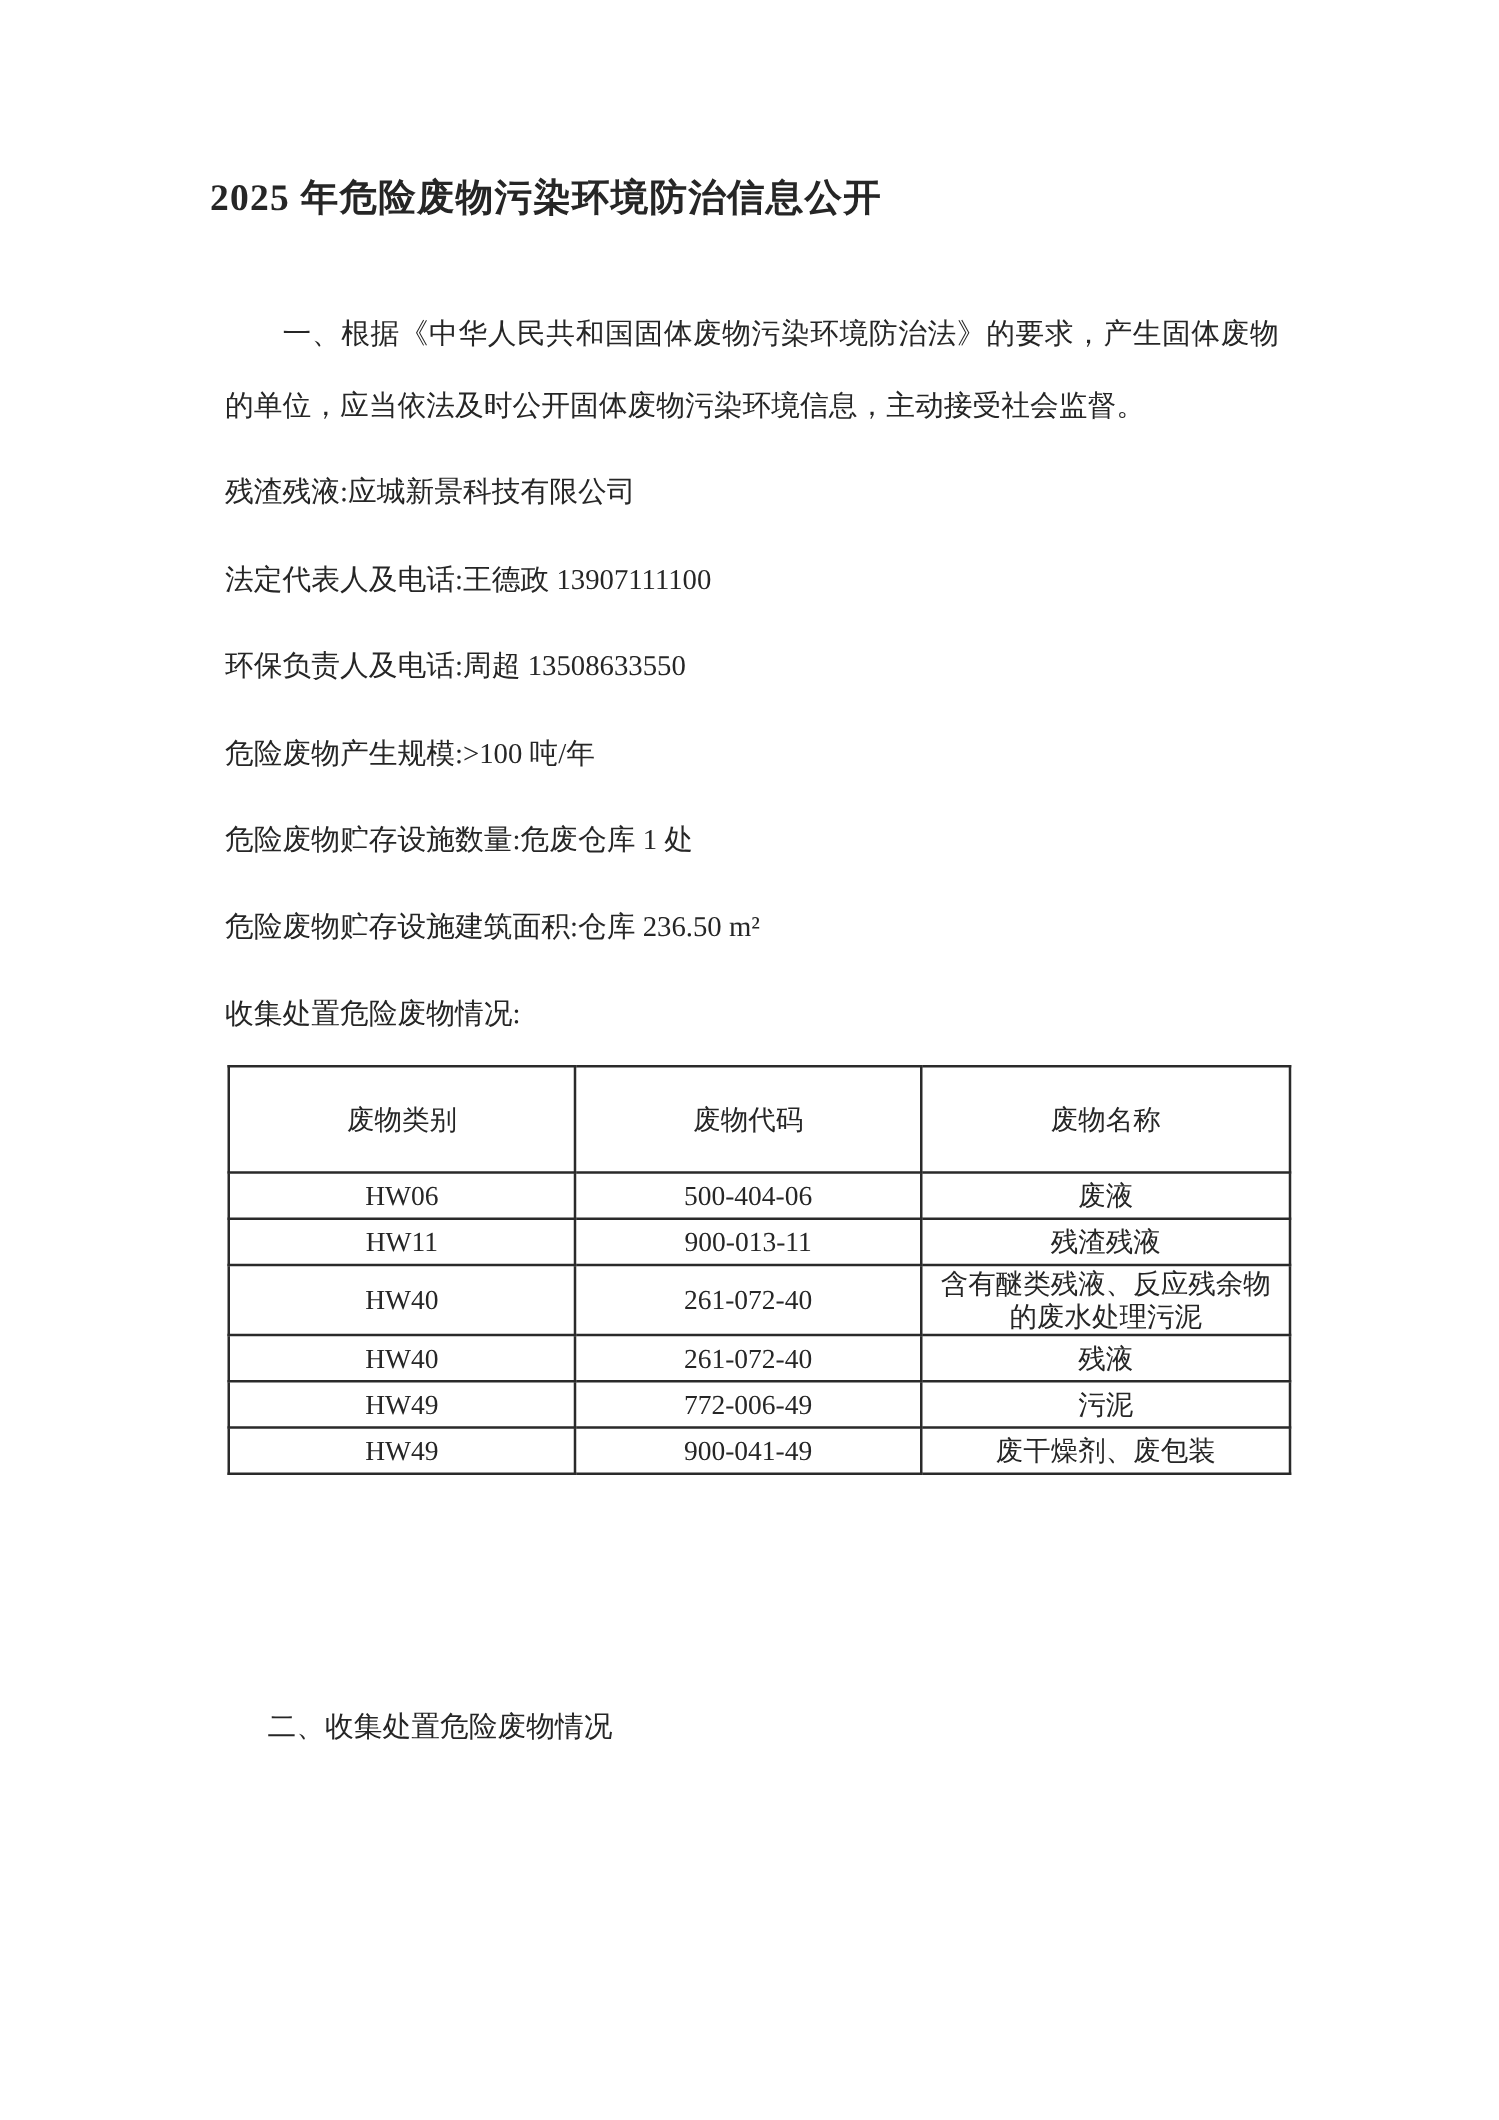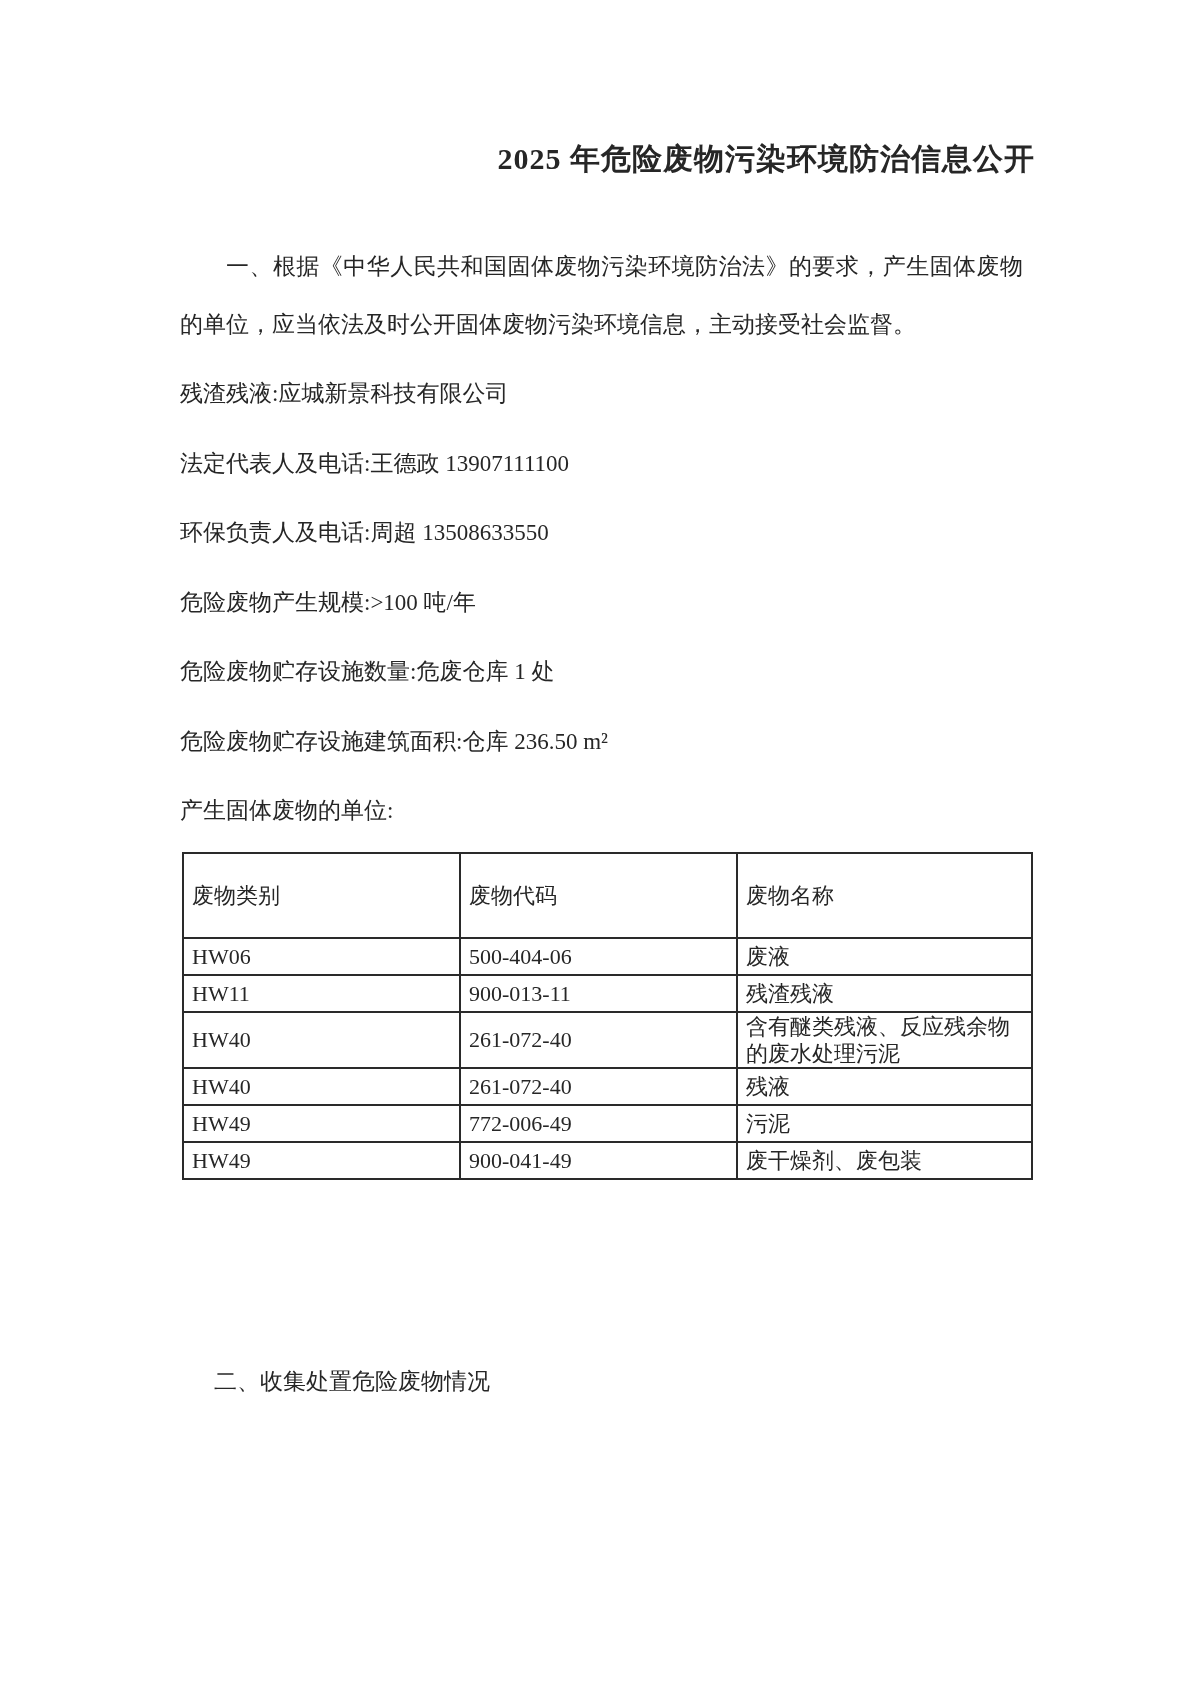--- a/index.html
+++ b/index.html
@@ -14,21 +14,21 @@
     background: #ffffff;
     overflow: hidden;
     font-family: "Liberation Serif", "DejaVu Serif", serif;
     color: #262626;
   }
   .doc-title {
     position: absolute;
     top: 138px;
     left: 168px;
     width: 867px;
-    text-align: right;
+    text-align: left;
     font-size: 30px;
     font-weight: 600;
     letter-spacing: 1px;
     line-height: 42px;
     margin: 0;
   }
   .block-1 {
     position: absolute;
     left: 168px;
     top: 226px;
@@ -46,21 +46,21 @@
   .waste-table {
     border-collapse: collapse;
     table-layout: fixed;
     width: 849px;
     margin: 4px 0 0 14px;
     font-size: 22px;
   }
   .waste-table th,
   .waste-table td {
     border: 2px solid #2a2a2a;
-    text-align: left;
+    text-align: center;
     vertical-align: middle;
     font-weight: normal;
     padding: 0 8px;
     line-height: 27px;
   }
   .waste-table .hdr-row { height: 85px; }
   .waste-table .data-row { height: 37px; }
   .waste-table .data-row-tall { height: 55px; }
   .block-2 {
     position: absolute;
@@ -89,21 +89,21 @@
   <h1 class="doc-title">2025 年危险废物污染环境防治信息公开</h1>
 
   <div class="block-1">
     <p class="intro">一、根据《中华人民共和国固体废物污染环境防治法》的要求，产生固体废物的单位，应当依法及时公开固体废物污染环境信息，主动接受社会监督。</p>
     <p>残渣残液:应城新景科技有限公司</p>
     <p>法定代表人及电话:王德政 13907111100</p>
     <p>环保负责人及电话:周超 13508633550</p>
     <p>危险废物产生规模:&gt;100 吨/年</p>
     <p>危险废物贮存设施数量:危废仓库 1 处</p>
     <p>危险废物贮存设施建筑面积:仓库 236.50 m²</p>
-    <p>产生固体废物的单位:</p>
+    <p>收集处置危险废物情况:</p>
 
     <table class="waste-table">
       <colgroup>
         <col style="width:277px">
         <col style="width:277px">
         <col style="width:295px">
       </colgroup>
       <tbody>
           <tr class="hdr-row">
         <th>废物类别</th>

